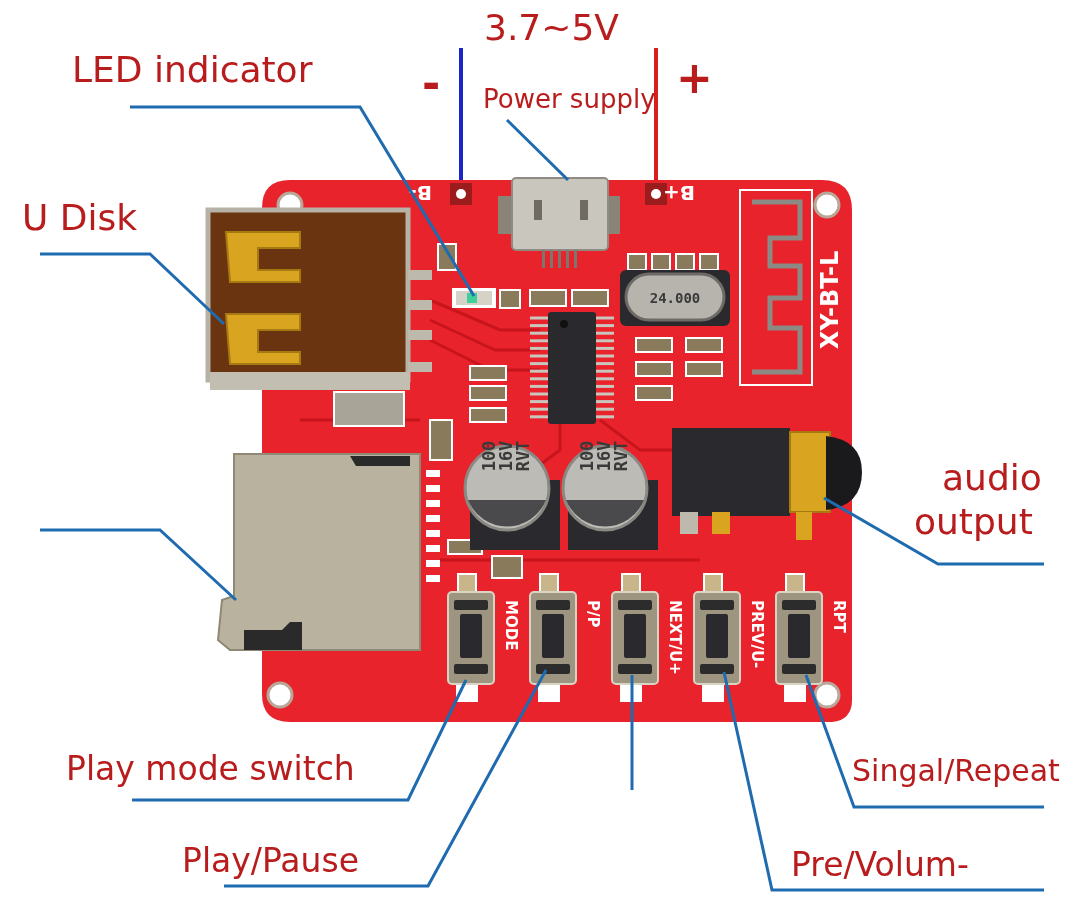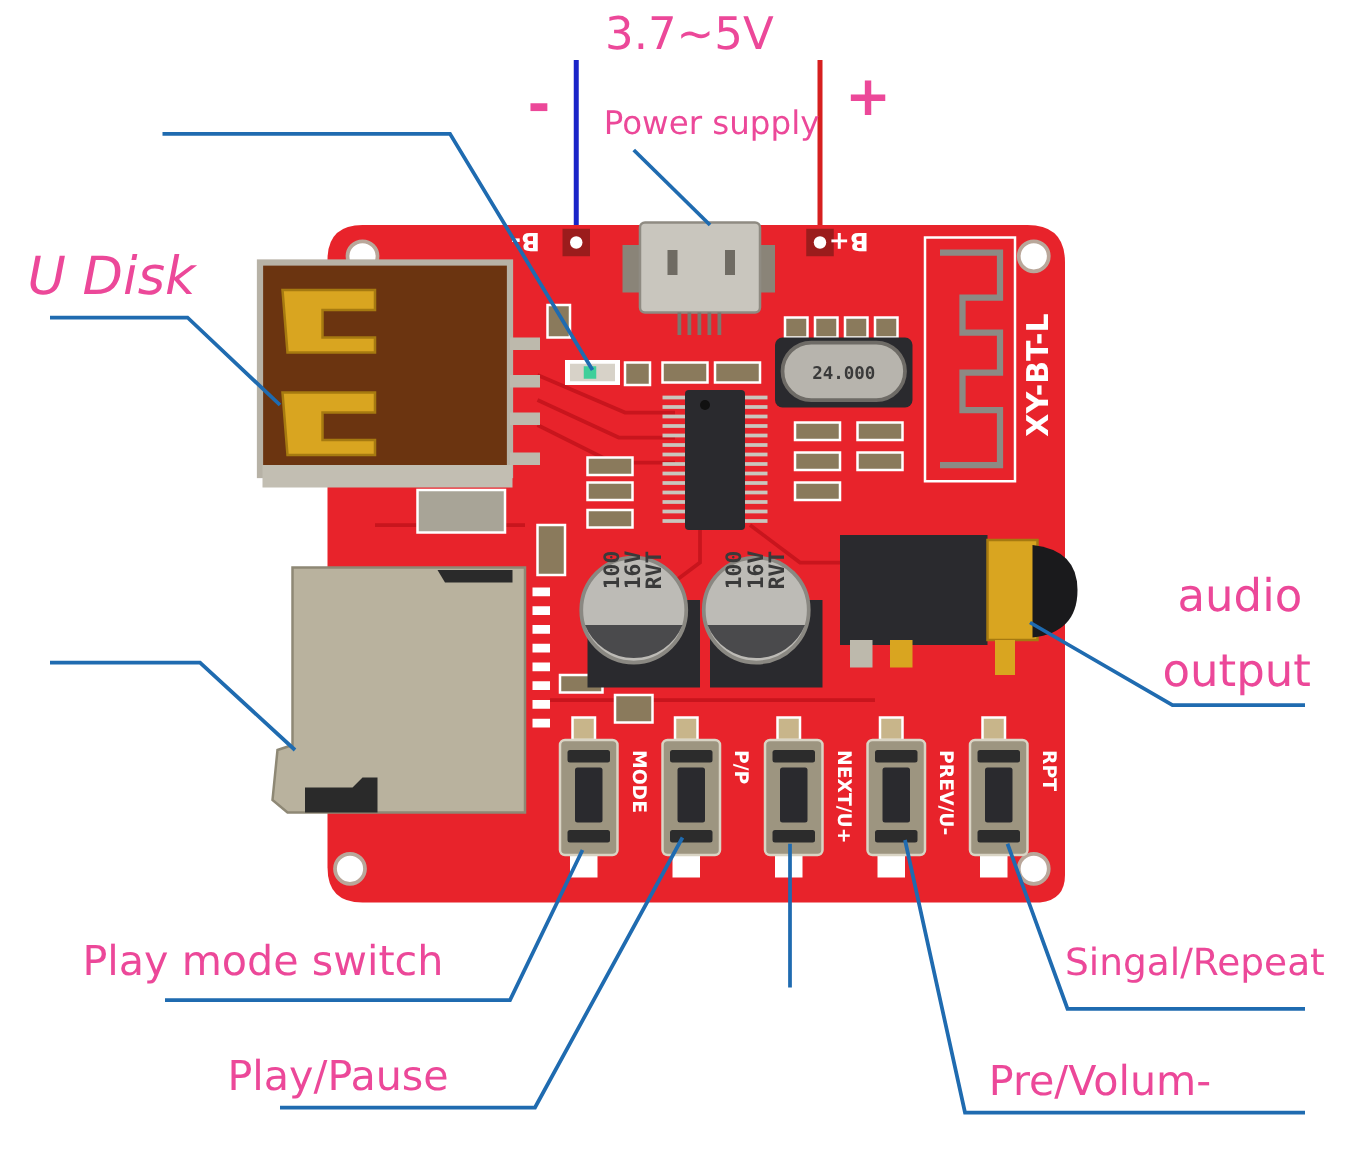--- a/index.html
+++ b/index.html
@@ -1,20 +1,20 @@
 <!DOCTYPE html>
 <html><head>
 <meta charset="utf-8">
 <style>
   html, body { margin: 0; padding: 0; background: #ffffff; }
   body { width: 1080px; height: 920px; overflow: hidden; position: relative;
          font-family: "DejaVu Sans", "Liberation Sans", sans-serif; }
   #stage { position: absolute; left: 0; top: 0; width: 1080px; height: 920px; }
-  .callout-text { position: absolute; color: #ec4899; white-space: nowrap; line-height: 1; }
-  .lbl-xl { font-size: 42px; font-style: italic; }
+  .callout-text { position: absolute; color: #b91c1c; white-space: nowrap; line-height: 1; }
+  .lbl-xl { font-size: 36px; }
   .lbl-lg { font-size: 36px; }
   .lbl-md { font-size: 33px; }
   .lbl-sm { font-size: 30px; }
   .lbl-sign { font-size: 44px; font-weight: bold; }
   .silk { fill: #ffffff; font-family: "DejaVu Sans", sans-serif; font-weight: bold; }
   .cap-text { fill: #3a3a3a; font-family: "DejaVu Sans Mono", monospace; font-weight: bold; }
 </style>
 </head>
 <body>
 
@@ -261,20 +261,21 @@
       <polyline points="772,890 1044,890 772,890 724,672"></polyline>
       <polyline points="1044,807 854,807 806,675"></polyline>
     </g>
   </svg>
 
   
   <div class="callout-text lbl-lg" style="left:484px; top:10px;">3.7~5V</div>
   <div class="callout-text lbl-sign" style="left:422px; top:62px;">-</div>
   <div class="callout-text lbl-sign" style="left:676px; top:56px;">+</div>
   <div class="callout-text lbl-sm" style="left:483px; top:86px; font-size:26px;">Power supply</div>
+  <div class="callout-text lbl-lg" style="left:72px; top:52px;">LED indicator</div>
   <div class="callout-text lbl-xl" style="left:22px; top:200px;">U Disk</div>
   <div class="callout-text lbl-lg" style="left:942px; top:460px;">audio</div>
-  <div class="callout-text lbl-lg" style="left:914px; top:520px;margin-left:16px;">output</div>
+  <div class="callout-text lbl-lg" style="left:914px; top:504px;">output</div>
   <div class="callout-text lbl-md" style="left:182px; top:844px;">Play/Pause</div>
   <div class="callout-text lbl-md" style="left:66px; top:752px;">Play mode switch</div>
   <div class="callout-text lbl-md" style="left:754px; top:848px;margin-left:37px;">Pre/Volum-</div>
   <div class="callout-text lbl-sm" style="left:852px; top:756px;">Singal/Repeat</div>
 </div>
 
 </body></html>

